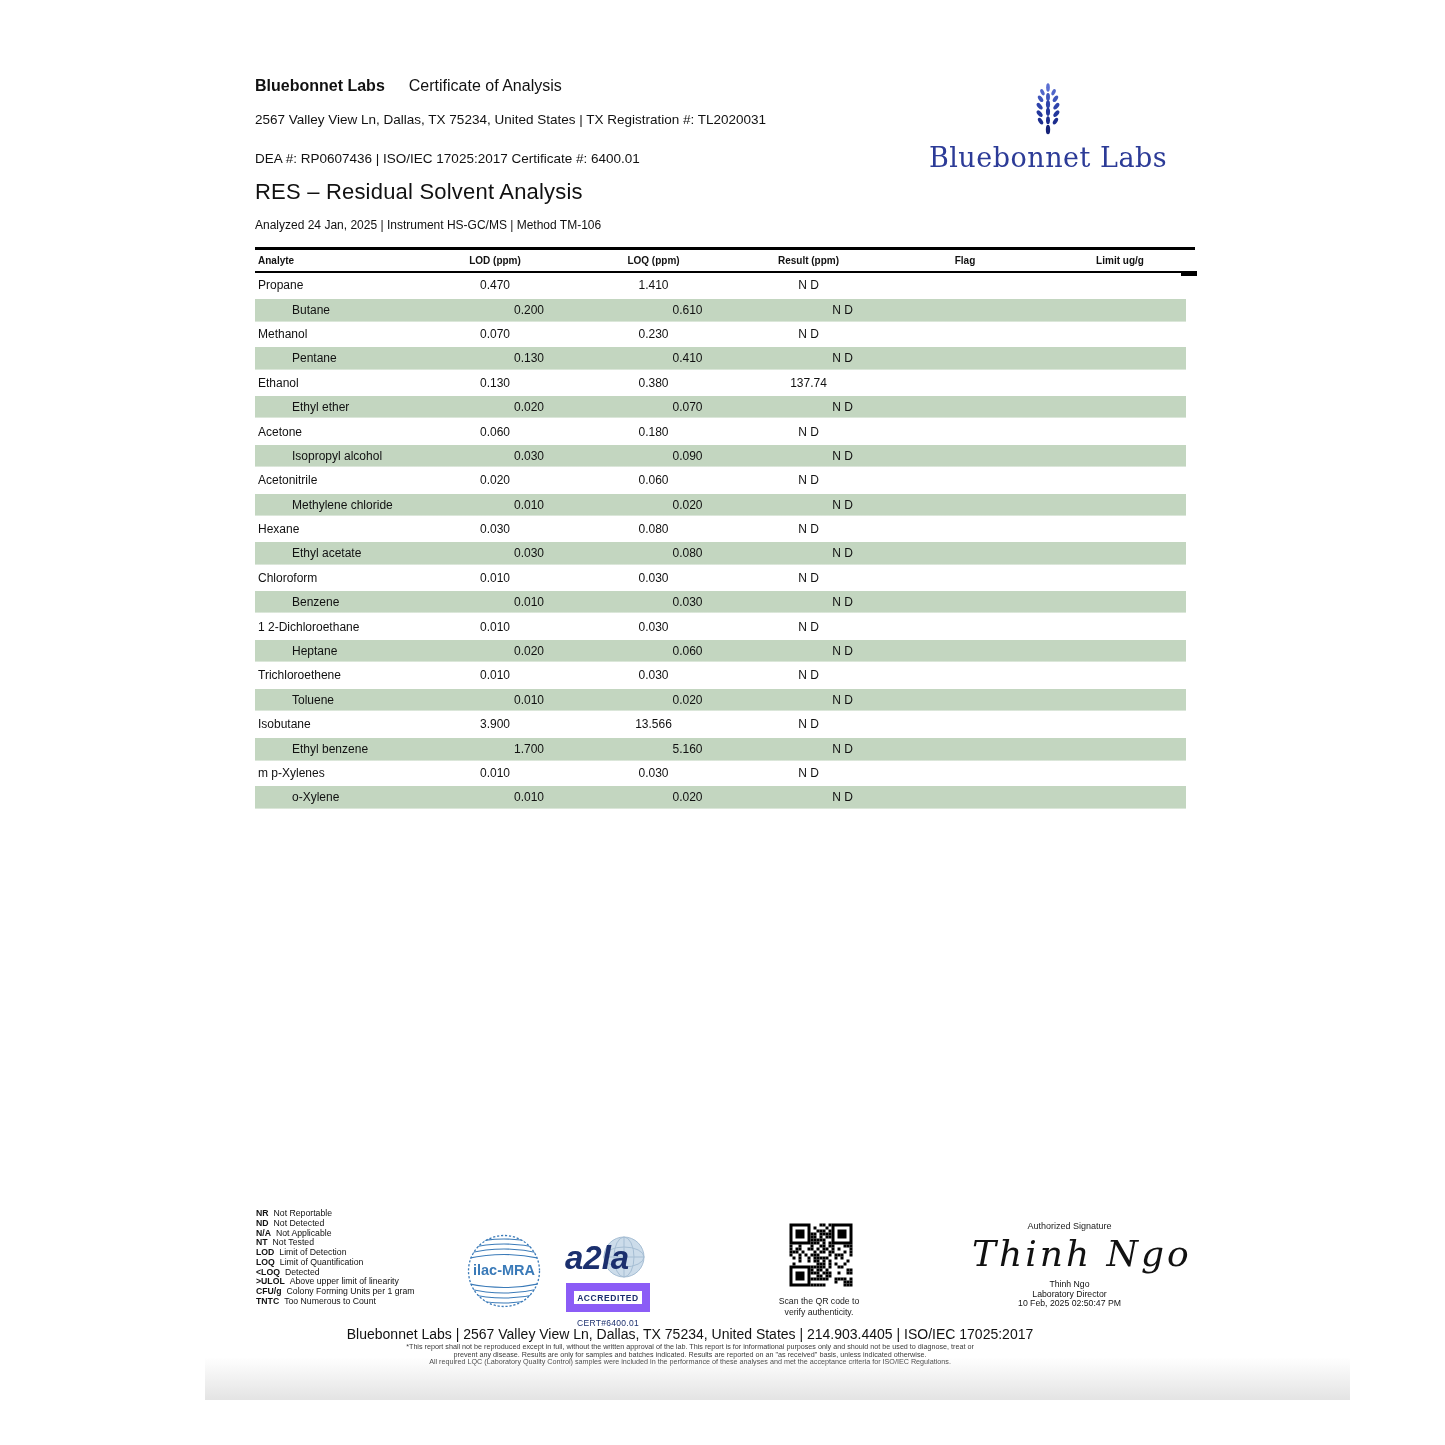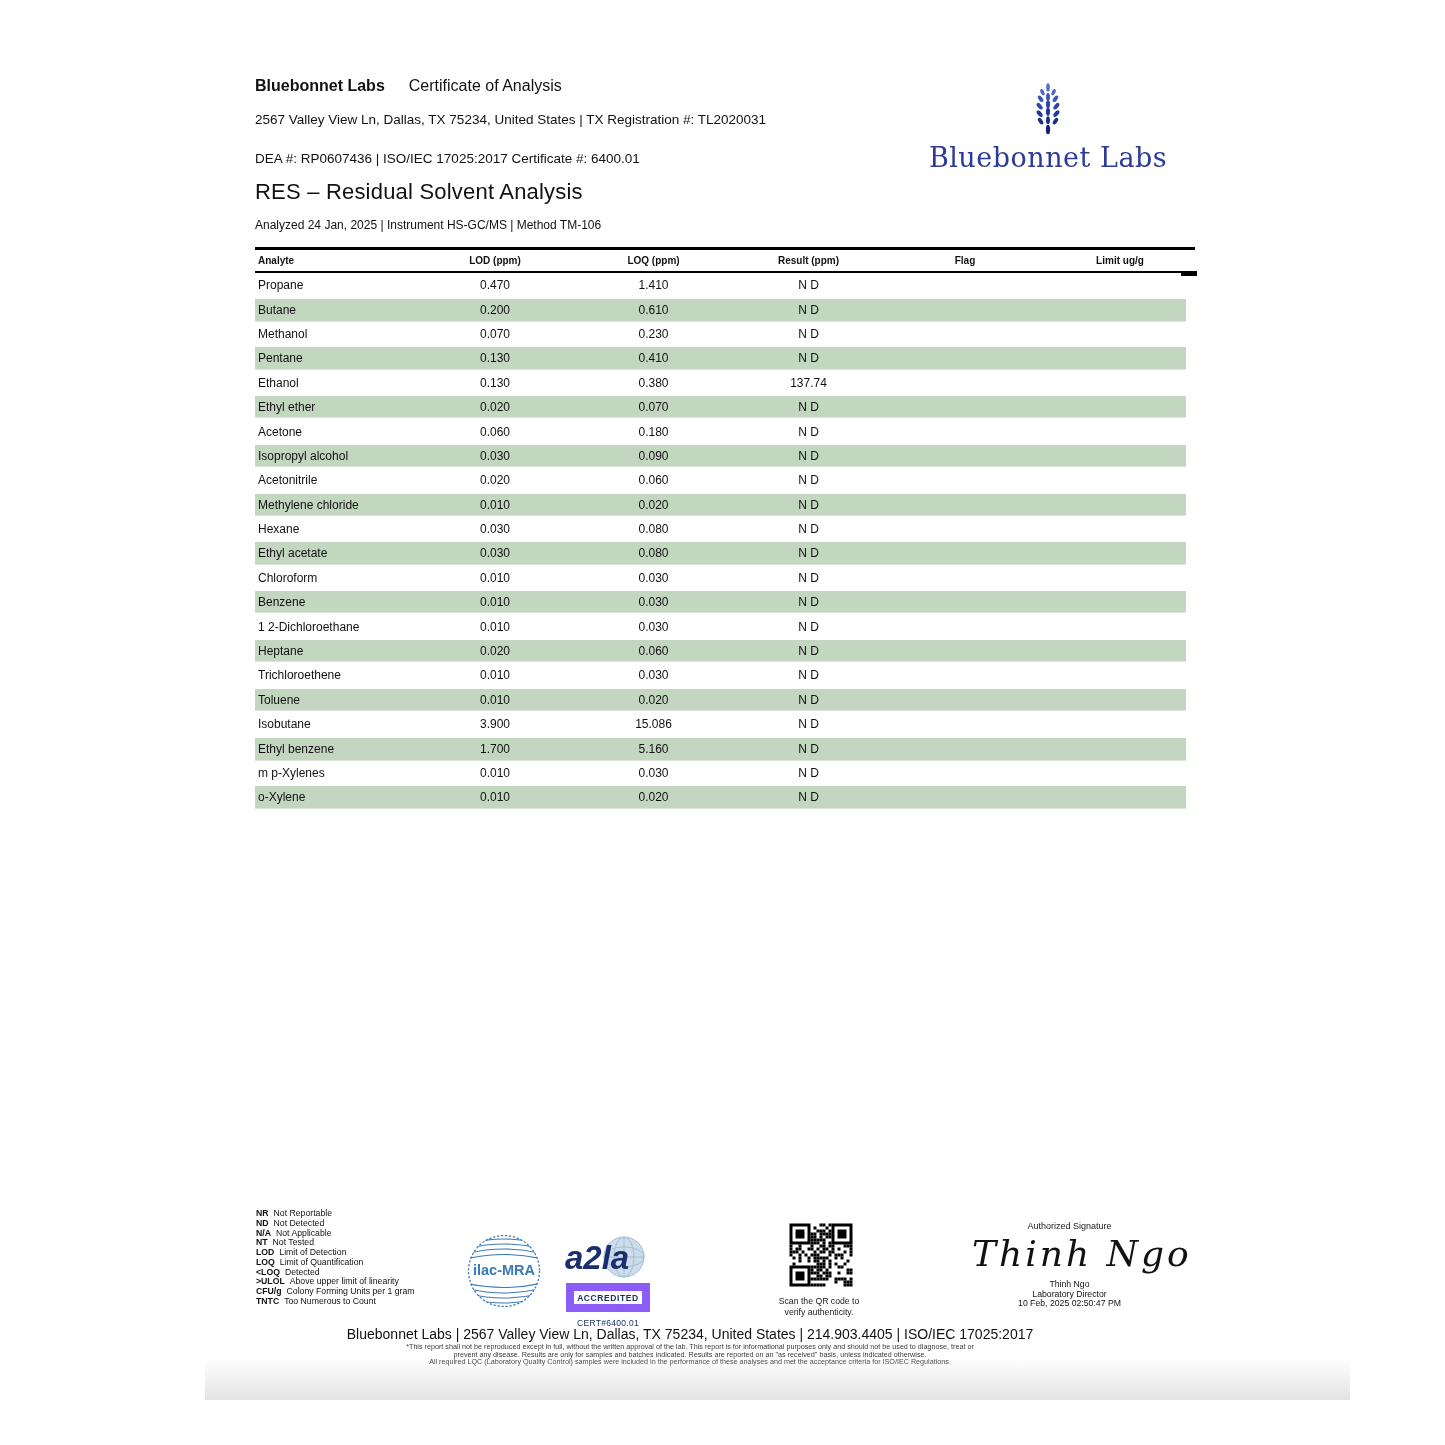--- a/index.html
+++ b/index.html
@@ -24,21 +24,21 @@
   
   .coa-table{left:255px;top:247px;width:940px;}
   .t-head{display:grid;grid-template-columns:160px 160px 157px 153px 160px 150px;
           border-top:3px solid #000;border-bottom:2.5px solid #000;height:21px;
           align-items:center;font-size:10px;font-weight:bold;position:relative;}
   .t-head::after{content:"";position:absolute;right:-2px;bottom:-4.5px;width:16px;height:5px;background:#000;}
   .t-body{width:940px;}
   .t-row{display:grid;grid-template-columns:160px 160px 157px 153px 160px 150px;
          height:24.4px;align-items:center;font-size:12px;}
   .t-row.green{background:linear-gradient(#c3d6c0,#c3d6c0) no-repeat;
-               background-size:931px calc(100% - 2.4px);background-position:0 1.2px;}
+               background-size:931px calc(100% - 2.4px);background-position:0 1.2px;padding-left:34px;}
   .cell{overflow:hidden;white-space:nowrap;}
   .c-analyte{text-align:left;padding-left:3px;}
   .c-lod,.c-loq,.c-result,.c-flag,.c-limit{text-align:center;}
 
   
   .legend{left:256px;top:1209px;font-size:8.7px;line-height:9.75px;}
   .legend-item{white-space:nowrap;}
   .lk{font-weight:bold;margin-right:5px;}
 
   
@@ -255,21 +255,21 @@
         <div class="cell c-analyte">Toluene</div>
         <div class="cell c-lod">0.010</div>
         <div class="cell c-loq">0.020</div>
         <div class="cell c-result">N D</div>
         <div class="cell c-flag"></div>
         <div class="cell c-limit"></div>
       </div>
       <div class="t-row">
         <div class="cell c-analyte">Isobutane</div>
         <div class="cell c-lod">3.900</div>
-        <div class="cell c-loq">15.086</div>
+        <div class="cell c-loq">13.566</div>
         <div class="cell c-result">N D</div>
         <div class="cell c-flag"></div>
         <div class="cell c-limit"></div>
       </div>
       <div class="t-row green">
         <div class="cell c-analyte">Ethyl benzene</div>
         <div class="cell c-lod">1.700</div>
         <div class="cell c-loq">5.160</div>
         <div class="cell c-result">N D</div>
         <div class="cell c-flag"></div>

